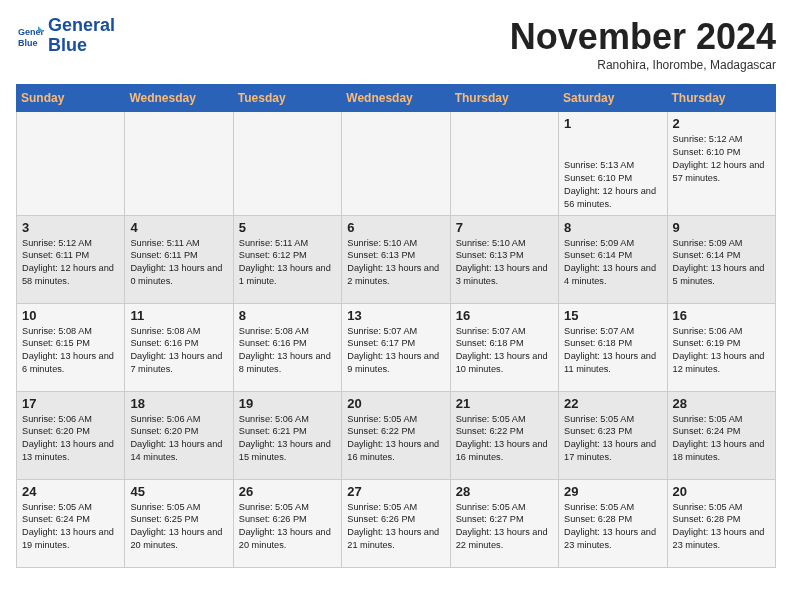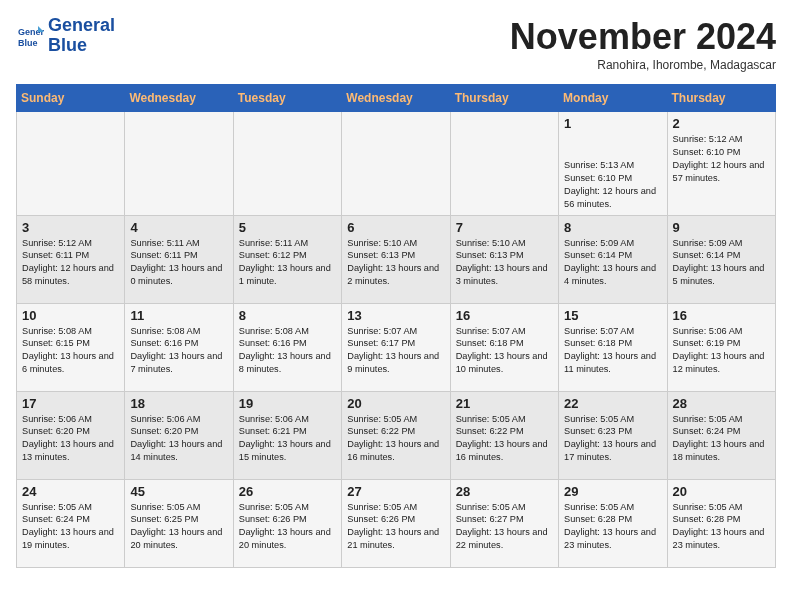--- a/index.html
+++ b/index.html
@@ -116,21 +116,21 @@
 </div>
 
 <table>
   <thead>
     <tr id="header-row">
     <th>Sunday</th>
         <th>Wednesday</th>
         <th>Tuesday</th>
         <th>Wednesday</th>
         <th>Thursday</th>
-        <th>Monday</th>
+        <th>Saturday</th>
         <th>Thursday</th>
       </tr>
   </thead>
   <tbody id="calendar-body">
   <tr>
         <td class="empty-cell"></td>
         <td class="empty-cell"></td>
         <td class="empty-cell"></td>
         <td class="empty-cell"></td>
         <td class="empty-cell"></td>

